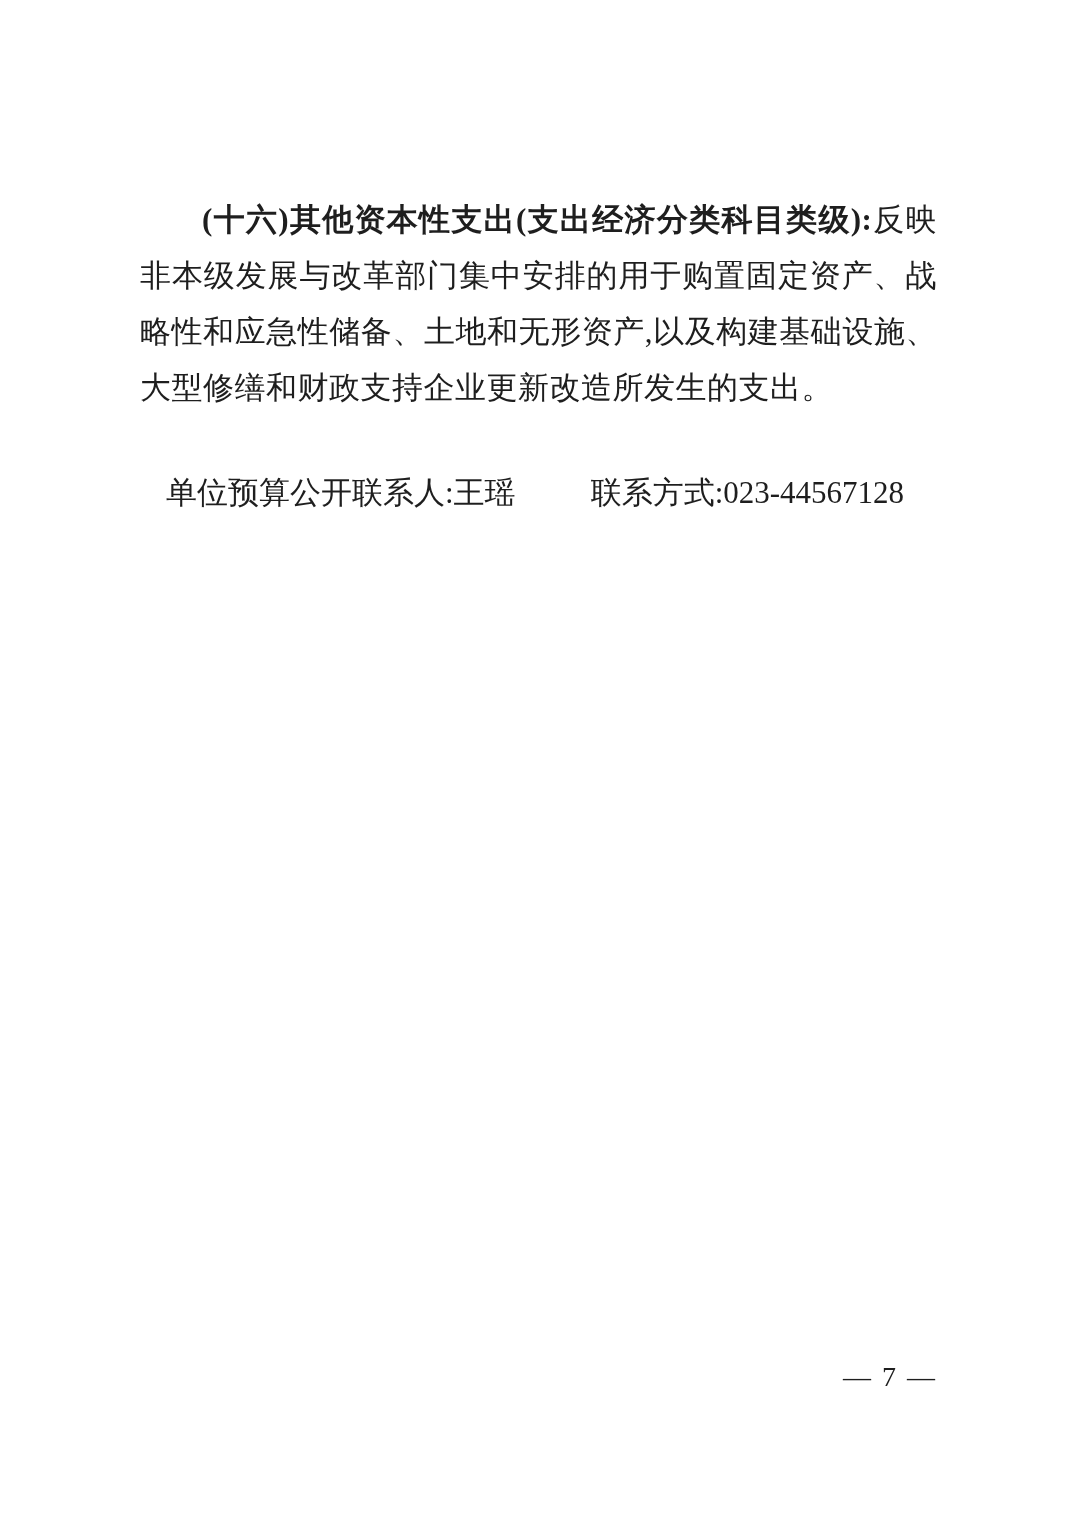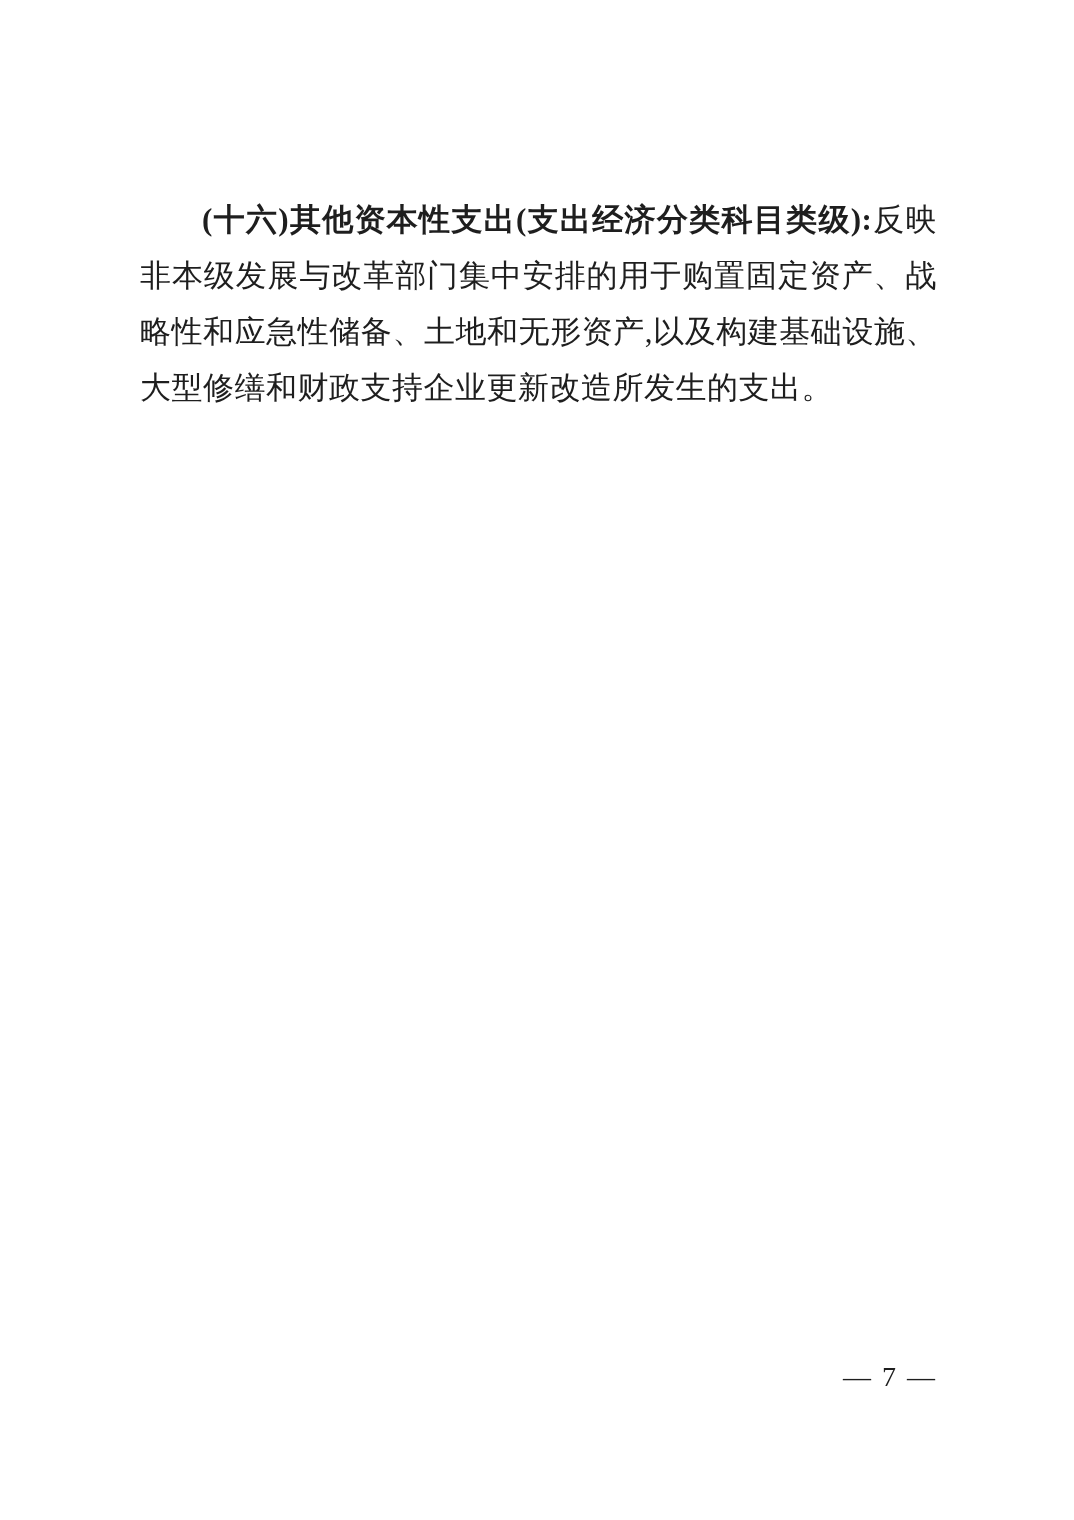--- a/index.html
+++ b/index.html
@@ -50,15 +50,16 @@
     letter-spacing: 2px;
     color: #1e1e1e;
   }
 </style>
 </head>
 <body>
 
 <div class="page">
   <div class="content">
     <p class="para"><span class="lead-bold">(十六)其他资本性支出(支出经济分类科目类级):</span><span>反映非本级发展与改革部门集中安排的用于购置固定资产、战略性和应急性储备、土地和无形资产,以及构建基础设施、大型修缮和财政支持企业更新改造所发生的支出。</span></p>
+    <p class="contact-line"><span>单位预算公开联系人:王瑶</span><span class="phone">联系方式:023-44567128</span></p>
   </div>
   <div class="page-number">— 7 —</div>
 </div>
 
 </body></html>

